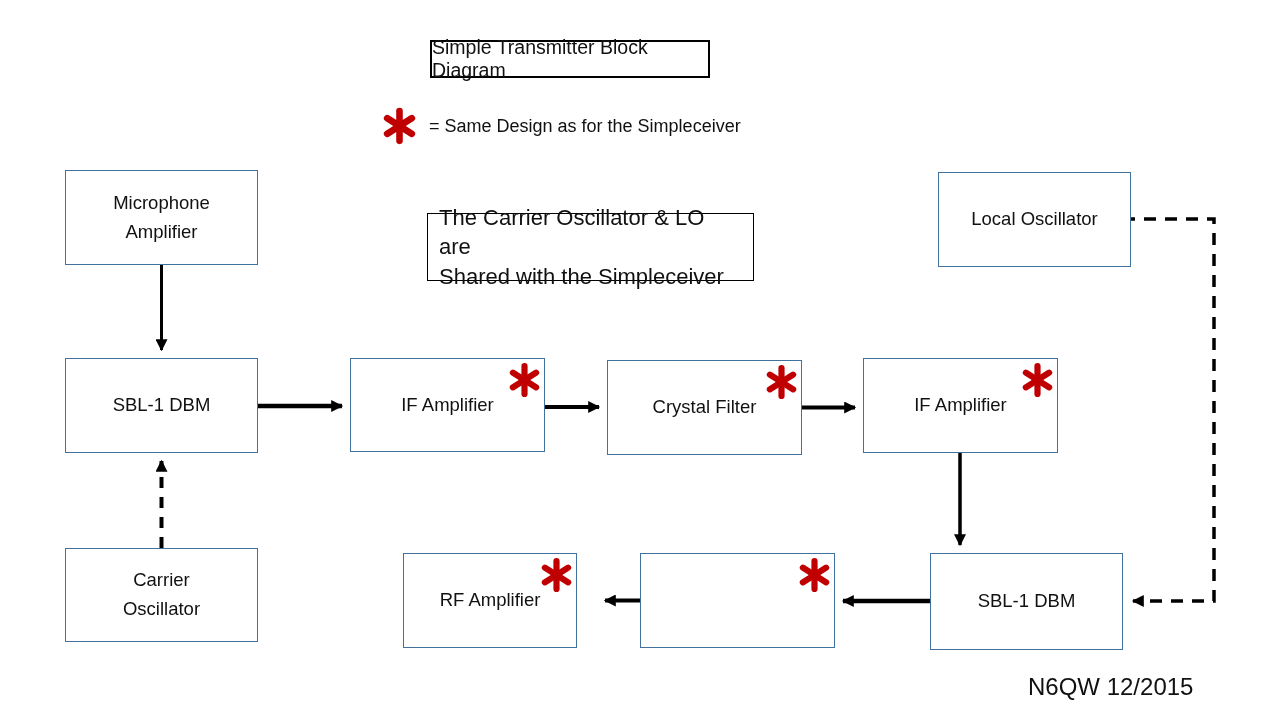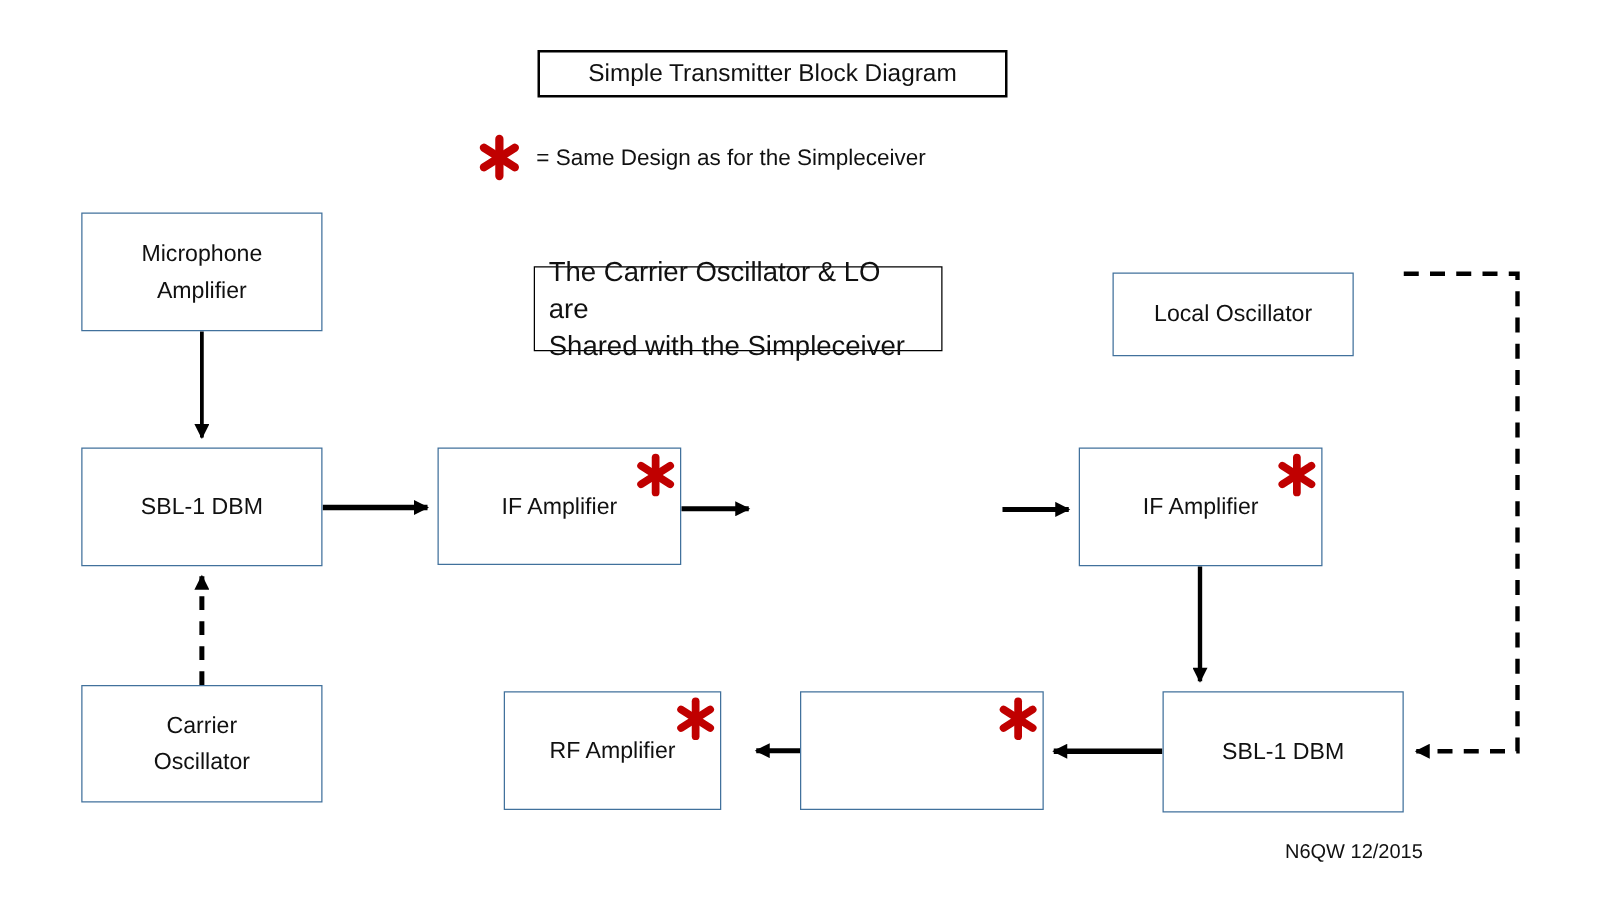--- a/index.html
+++ b/index.html
@@ -32,21 +32,21 @@
   .pre { white-space: pre-line; }
   .frame {
     position: absolute;
     background: #ffffff;
     box-sizing: border-box;
     display: flex;
     align-items: center;
     color: #111111;
   }
   #title-box {
-    left: 430px; top: 40px; width: 376px; height: 38px;
+    left: 430px; top: 40px; width: 280px; height: 38px;
     border: 2px solid #000000;
     justify-content: center;
     font-size: 19.5px;
   }
   #note-box {
     left: 390px; top: 213px; width: 327px; height: 68px;
     border: 1.5px solid #000000;
     justify-content: flex-start;
     text-align: left;
     padding: 0 11px;
@@ -68,26 +68,26 @@
   .star {
     position: absolute;
     top: 3px; right: 4px;
     width: 31px; height: 36px;
   }
   #legend .star-wrap { width: 33px; height: 44px; position: relative; }
   #legend .star-wrap .star { position: static; width: 33px; height: 44px; }
   #credit {
     position: absolute;
     left: 1028px; top: 673px;
-    font-size: 16px;
+    font-size: 24px;
     color: #111111;
   }
   
   #blk-mic      { left: 65px;  top: 170px; width: 193px; height: 95px; }
-  #blk-lo       { left: 890px; top: 172px; width: 193px; height: 67px; margin-top: 46px; }
+  #blk-lo       { left: 938px; top: 172px; width: 193px; height: 95px; }
   #blk-sbl1-tx  { left: 65px;  top: 358px; width: 193px; height: 95px; }
   #blk-ifamp1   { left: 350px; top: 358px; width: 195px; height: 94px; }
   #blk-xtal     { left: 607px; top: 360px; width: 195px; height: 95px; }
   #blk-ifamp2   { left: 863px; top: 358px; width: 195px; height: 95px; }
   #blk-carrier  { left: 65px;  top: 548px; width: 193px; height: 94px; }
   #blk-rfamp    { left: 403px; top: 553px; width: 174px; height: 95px; }
   #blk-bpf      { left: 640px; top: 553px; width: 195px; height: 95px; }
   #blk-sbl1-rx  { left: 930px; top: 553px; width: 193px; height: 97px; }
 </style>
 </head>
@@ -151,20 +151,30 @@
     <span>IF Amplifier</span>
     <svg class="star" viewBox="0 0 40 44" xmlns="http://www.w3.org/2000/svg">
       <g stroke="#c00000" stroke-width="8" stroke-linecap="round">
         <line x1="20" y1="4" x2="20" y2="40"></line>
           <line x1="5" y1="12.5" x2="35" y2="31.5"></line>
           <line x1="35" y1="12.5" x2="5" y2="31.5"></line>
       </g>
     </svg>
   </div>
 
+  <div id="blk-xtal" class="block">
+    <span>Crystal Filter</span>
+    <svg class="star" viewBox="0 0 40 44" xmlns="http://www.w3.org/2000/svg">
+      <g stroke="#c00000" stroke-width="8" stroke-linecap="round">
+        <line x1="20" y1="4" x2="20" y2="40"></line>
+          <line x1="5" y1="12.5" x2="35" y2="31.5"></line>
+          <line x1="35" y1="12.5" x2="5" y2="31.5"></line>
+      </g>
+    </svg>
+  </div>
 
   <div id="blk-ifamp2" class="block">
     <span>IF Amplifier</span>
     <svg class="star" viewBox="0 0 40 44" xmlns="http://www.w3.org/2000/svg">
       <g stroke="#c00000" stroke-width="8" stroke-linecap="round">
         <line x1="20" y1="4" x2="20" y2="40"></line>
           <line x1="5" y1="12.5" x2="35" y2="31.5"></line>
           <line x1="35" y1="12.5" x2="5" y2="31.5"></line>
       </g>
     </svg>

